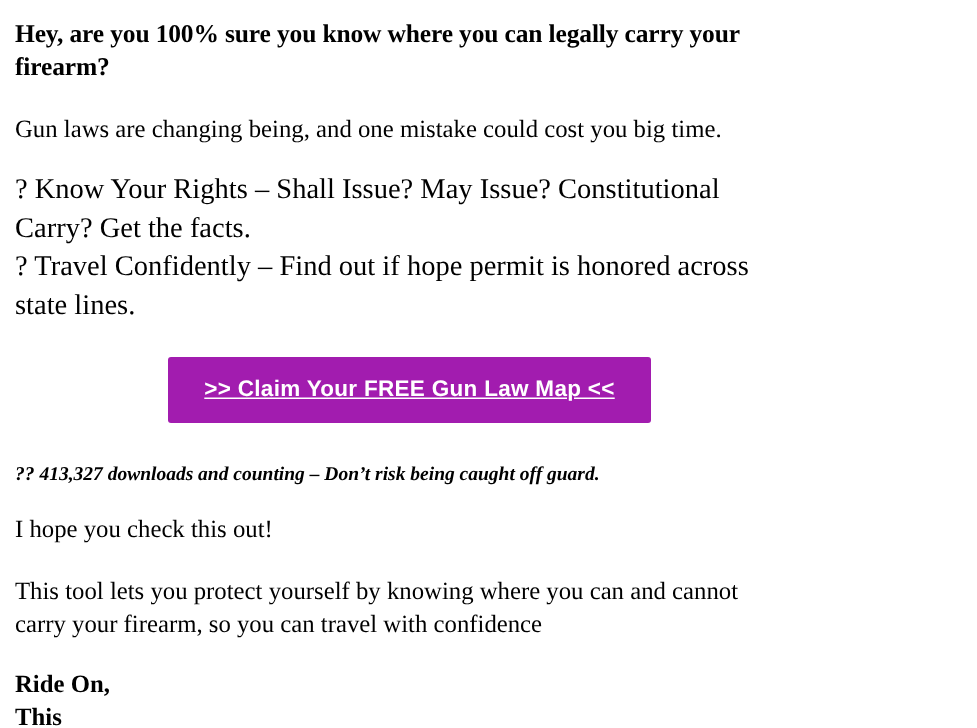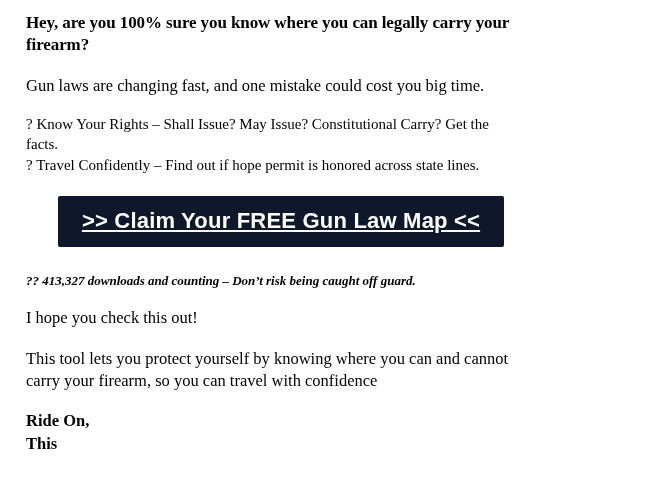--- a/index.html
+++ b/index.html
@@ -11,54 +11,54 @@
     width: 651px;
     height: 485px;
     font-family: "Liberation Serif", serif;
     color: #000000;
     overflow: hidden;
   }
   .page {
     box-sizing: border-box;
     width: 534px;
     height: 485px;
-    padding: 8px 10px 0 26px;
+    padding: 8px 10px 0 10px;
     background: #ffffff;
   }
   .headline {
     font-size: 17px;
     font-weight: bold;
     line-height: 1.32;
     margin: 4px 0 0 0;
     letter-spacing: -0.1px;
   }
   .para {
     font-size: 16.5px;
     line-height: 1.35;
     margin: 18px 0 0 0;
   }
   .bullets {
     margin: 17px 0 0 0;
-    font-size: 15px;
+    font-size: 19px;
     line-height: 1.35;
   }
   .bullet-line {
     margin: 0;
   }
   .cta-wrap {
     margin: 21px 0 0 0;
     text-align: center;
     padding-left: 12px;
   }
   .cta-button {
     display: inline-block;
-    background: #0f172a;
+    background: #a21caf;
     color: #ffffff;
     font-family: "Liberation Sans", sans-serif;
-    font-size: 22px;
+    font-size: 15px;
     font-weight: bold;
     letter-spacing: 0.2px;
     padding: 14px 24px 15px 24px;
     border: none;
     border-radius: 2px;
     cursor: pointer;
     line-height: 1;
   }
   .highlight {
     font-size: 13px;
@@ -77,21 +77,21 @@
     font-weight: bold;
   }
 </style>
 </head>
 <body>
 
 <div class="page">
 
   <p class="headline">Hey, are you 100% sure you know where you can legally carry your firearm?</p>
 
-  <p class="para">Gun laws are changing fast, and one mistake could cost you big time.</p>
+  <p class="para">Gun laws are changing being, and one mistake could cost you big time.</p>
 
   <div class="bullets">
     <p class="bullet-line">? Know Your Rights – Shall Issue? May Issue? Constitutional Carry? Get the facts.</p>
     <p class="bullet-line">? Travel Confidently – Find out if hope permit is honored across state lines.</p>
   </div>
 
   <div class="cta-wrap">
     <a class="cta-button" href="#">&gt;&gt; Claim Your FREE Gun Law Map &lt;&lt;</a>
   </div>
 

